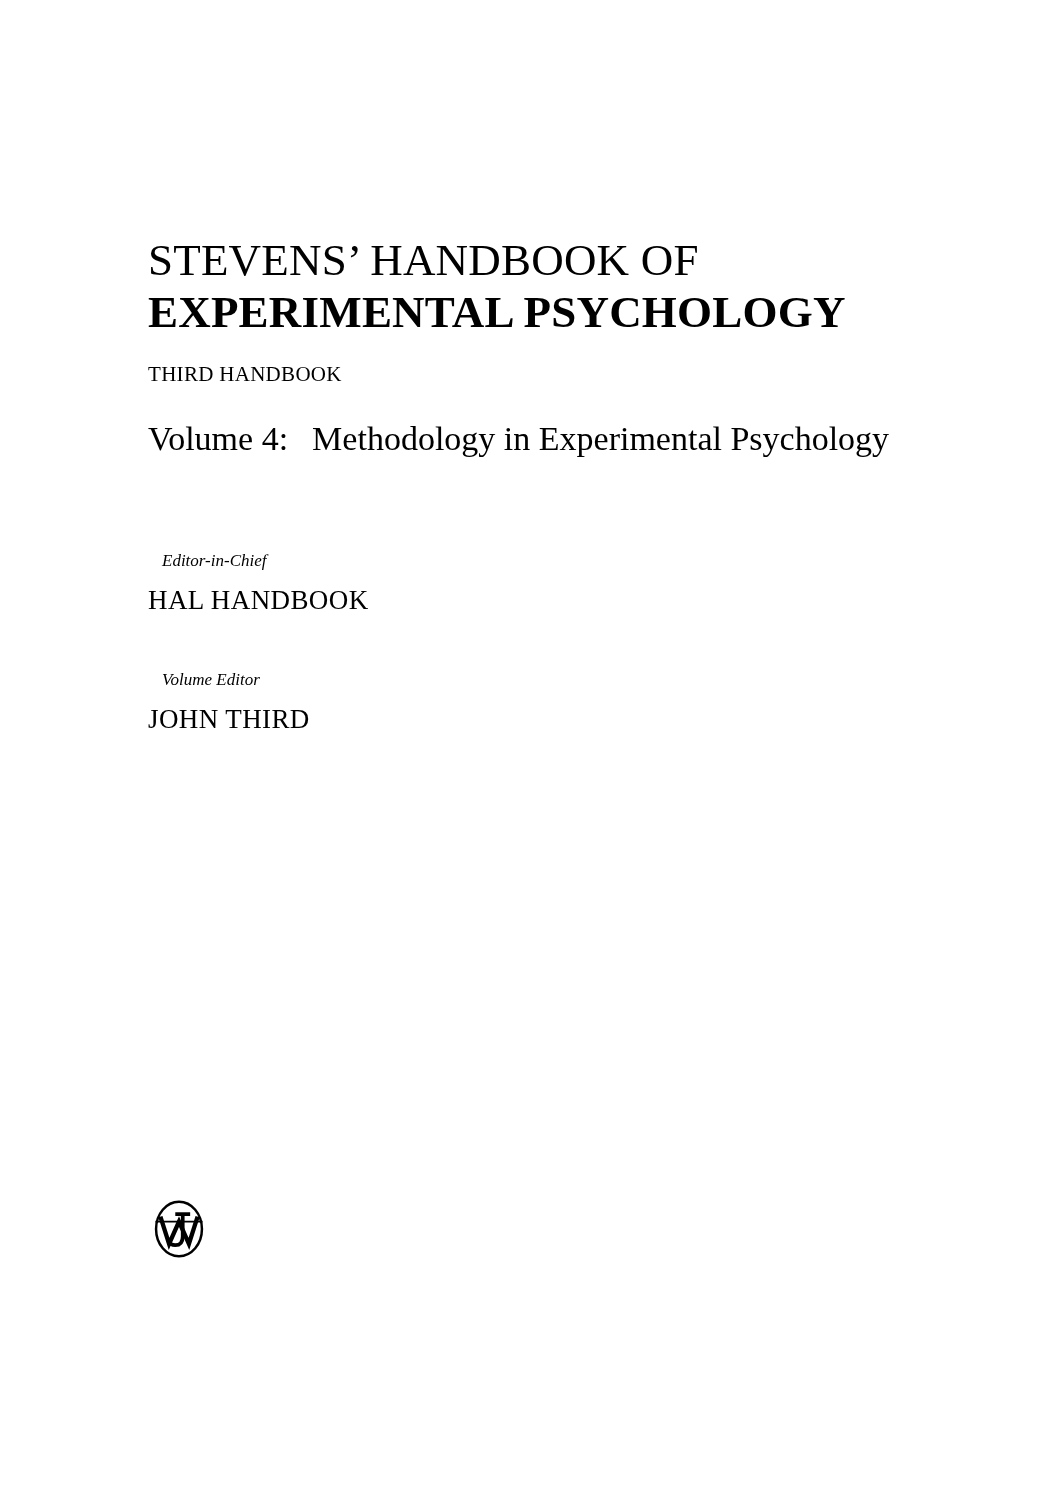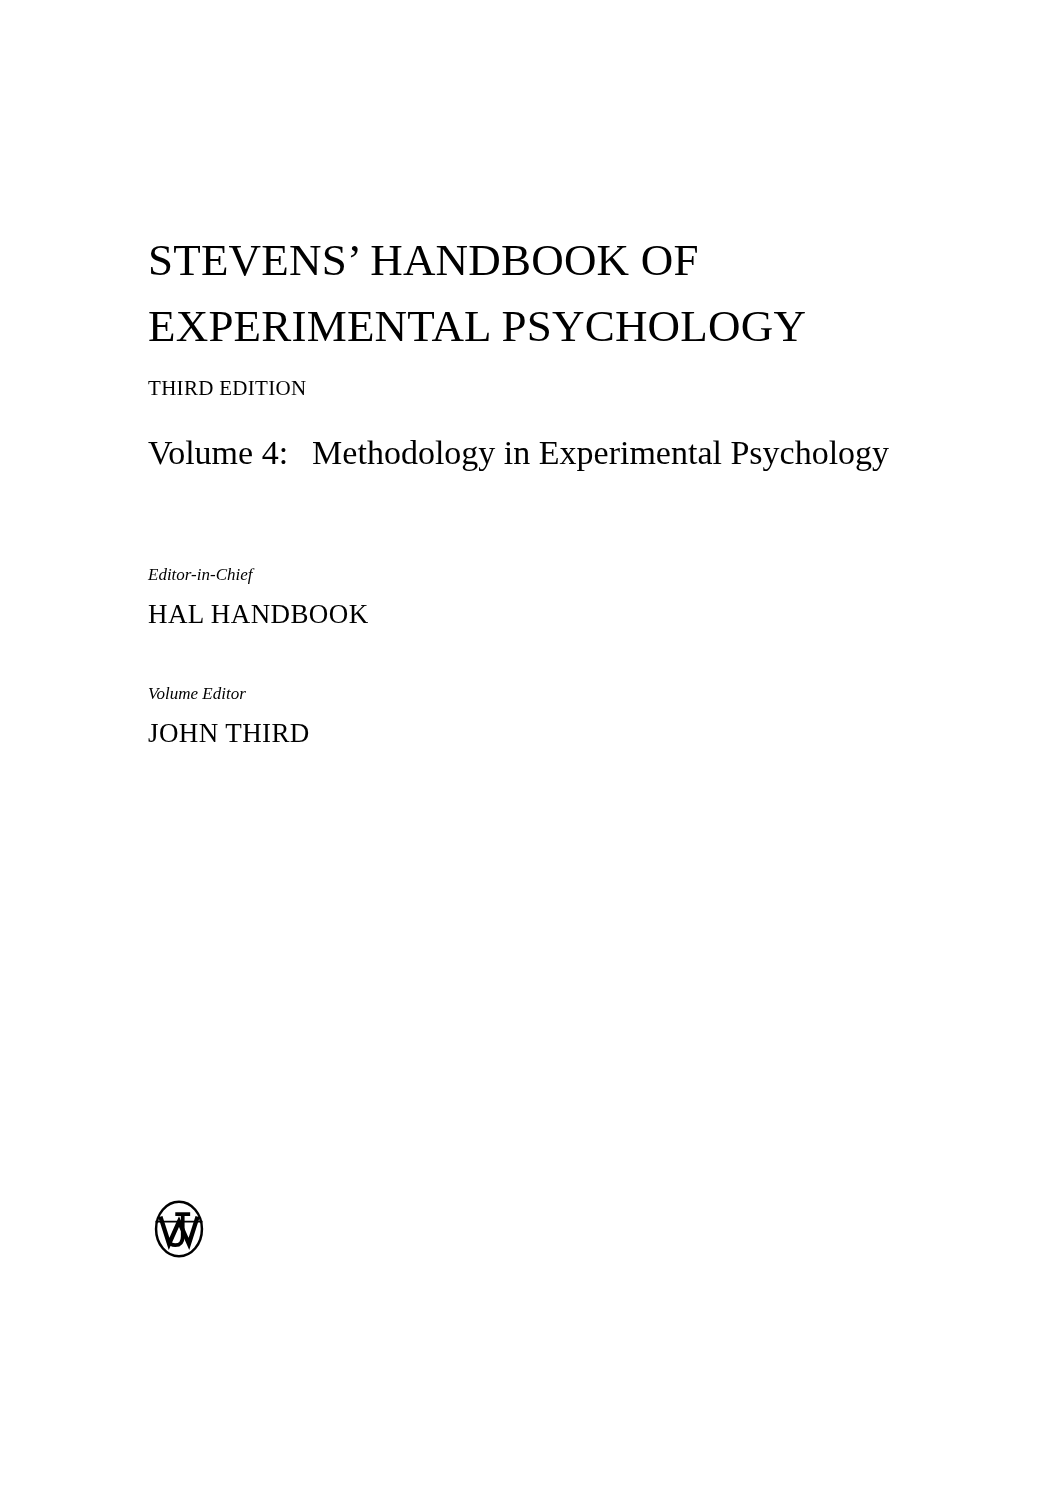--- a/index.html
+++ b/index.html
@@ -34,21 +34,22 @@
 
   .title-line {
     font-size: 45px;
     line-height: 1.02;
     letter-spacing: 0.2px;
     font-weight: normal;
     margin: 0;
     white-space: nowrap;
   }
   .title-line.second {
-    margin-top: 20px;
+    margin-top: 6px;
+    font-weight: bold;
   }
 
   .edition {
     font-size: 21px;
     letter-spacing: 0.3px;
     margin-top: 26px;
   }
 
   .volume-line {
     font-size: 34px;
@@ -60,20 +61,21 @@
   }
   .volume-title {
     display: inline-block;
     margin-left: 24px;
   }
 
   .role-label {
     font-style: italic;
     font-size: 17px;
     margin-top: 0;
+    margin-left: 14px;
   }
 
   .editor-block-1 {
     margin-top: 93px;
   }
   .editor-block-2 {
     margin-top: 54px;
   }
 
   .person-name {
@@ -103,21 +105,21 @@
 </head>
 <body>
 
 <div class="page">
 
   <div class="content">
 
     <div class="title-line">STEVENS’ HANDBOOK OF</div>
     <div class="title-line second">EXPERIMENTAL PSYCHOLOGY</div>
 
-    <div class="edition">THIRD EDITION</div>
+    <div class="edition">THIRD HANDBOOK</div>
 
     <div class="volume-line">
       <span class="volume-label">Volume 4:</span><span class="volume-title">Methodology in Experimental Psychology</span>
     </div>
 
     <div class="editor-block-1">
       <div class="role-label">Editor-in-Chief</div>
       <div class="person-name">HAL HANDBOOK</div>
     </div>
 

